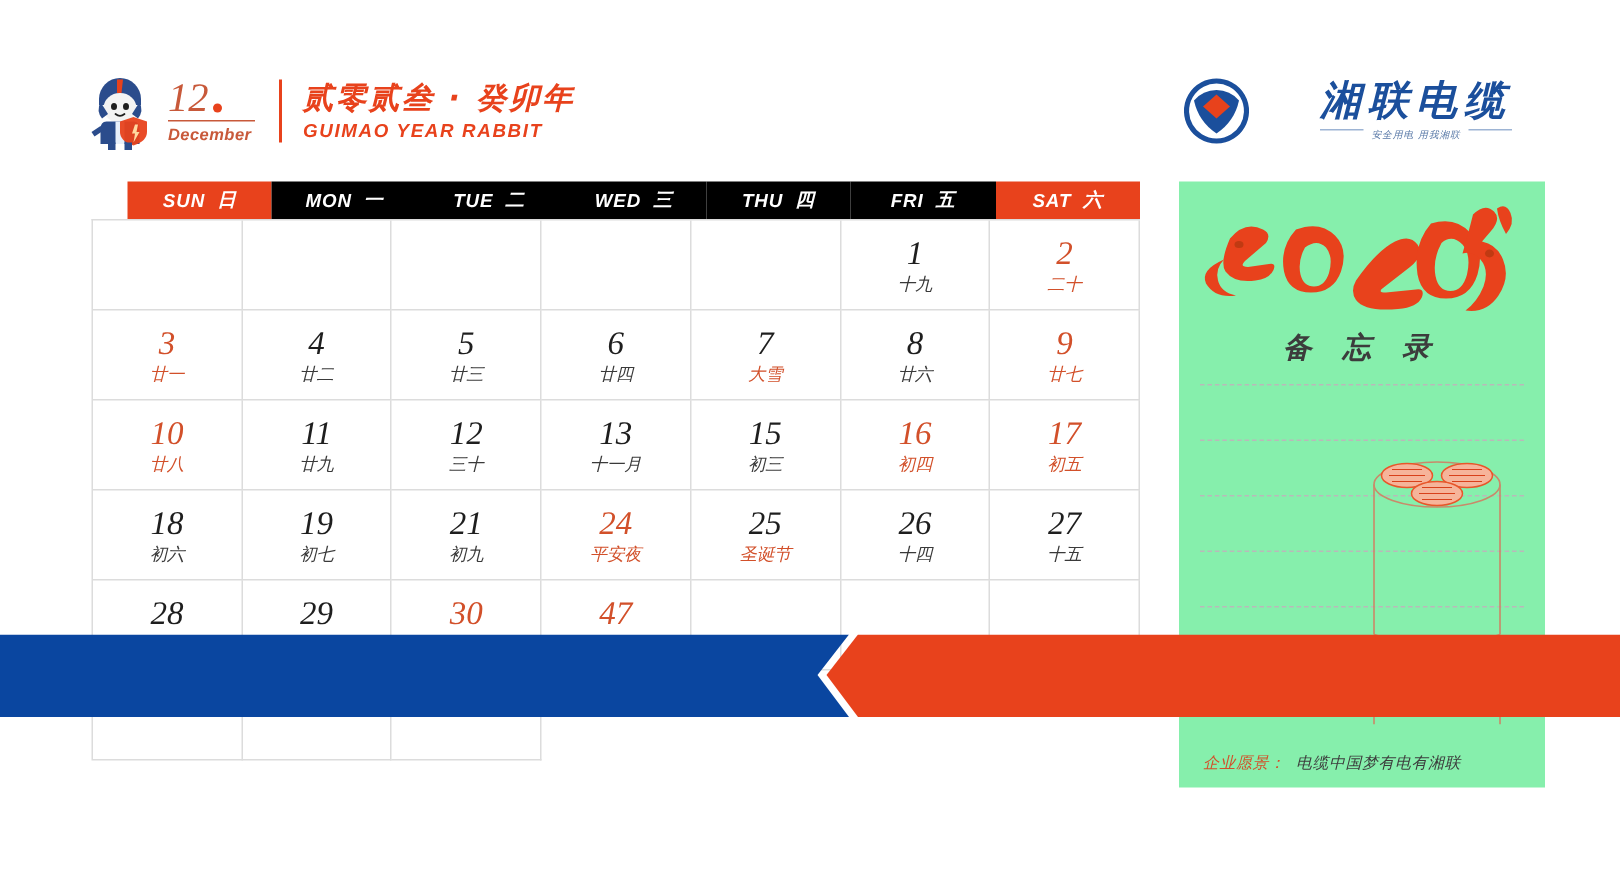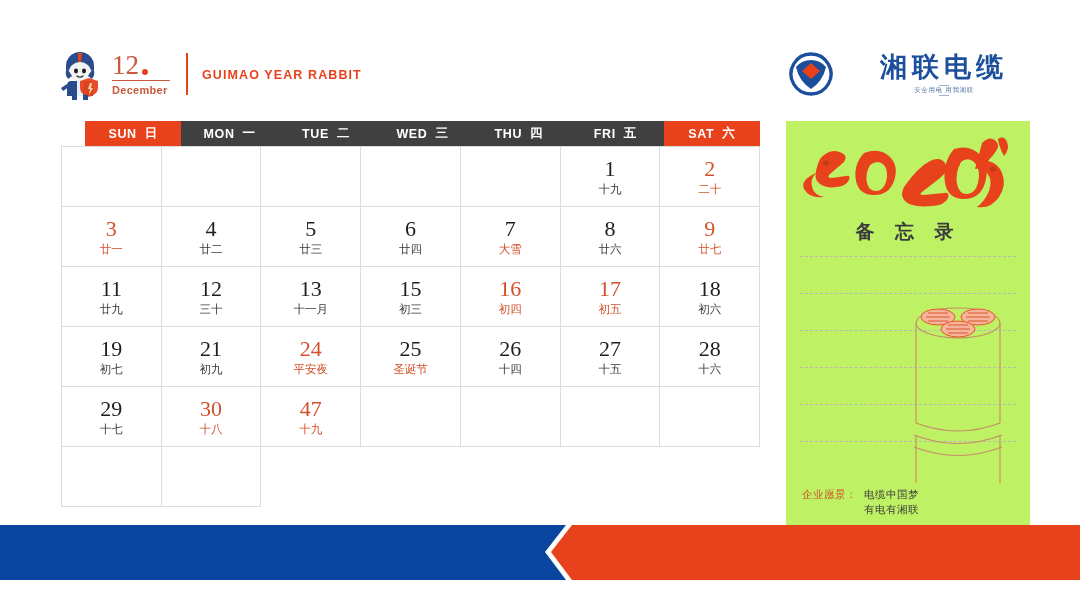--- a/index.html
+++ b/index.html
@@ -1,21 +1,21 @@
 <!DOCTYPE html>
 <html><head>
 <meta charset="utf-8">
 <style>
   html,body{margin:0;padding:0;}
   body{
     width:1080px;height:592px;background:#ffffff;
     font-family:"Liberation Sans","DejaVu Sans",sans-serif;
     overflow:hidden;position:relative;
   }
-  .page{position:relative;width:1080px;height:580px;}
+  .page{position:relative;width:1080px;height:478px;font-style:italic;}
 
   
   .header{position:absolute;left:0;top:0;width:1080px;height:118px;}
 
   .brand-left{position:absolute;left:56px;top:48px;display:flex;align-items:center;}
 
   .mascot{width:48px;height:52px;position:relative;margin-right:8px;flex:0 0 auto;}
 
   .month-block{display:flex;flex-direction:column;align-items:flex-start;margin-right:14px;}
   .month-num-row{display:flex;align-items:flex-start;}
@@ -41,34 +41,34 @@
   }
 
   
   .brand-right{position:absolute;right:72px;top:52px;display:flex;align-items:center;gap:40px;}
   .logo-mark{width:44px;height:44px;margin-right:7px;flex:0 0 auto;}
   .logo-textwrap{display:flex;flex-direction:column;align-items:center;}
   .logo-cn{
     font-size:27px;font-weight:bold;color:#1B4F9C;letter-spacing:5px;line-height:30px;
     font-family:"DejaVu Sans","Liberation Sans",sans-serif;
   }
-  .logo-tag{display:flex;align-items:center;margin-top:3px;width:100%;justify-content:center;flex-direction:column;}
+  .logo-tag{display:flex;align-items:flex-start;margin-top:3px;width:100%;justify-content:center;}
   .logo-tag .ln{height:1px;background:#9DB4D4;flex:1 1 auto;min-width:10px;}
   .logo-tag .tg{
     font-size:6.5px;color:#5A7AA8;letter-spacing:.6px;margin:0 5px;white-space:nowrap;
     font-family:"DejaVu Sans","Liberation Sans",sans-serif;
   }
 
   
   .cal{position:absolute;left:61px;top:121px;width:699px;}
   .dow{display:grid;grid-template-columns:repeat(7,1fr);height:25px;margin-left:24px;}
   .dow div{
     display:flex;align-items:center;justify-content:center;gap:8px;
     color:#ffffff;font-size:12.5px;font-weight:bold;letter-spacing:.6px;
-    background:#404040;
+    background:#000000;
   }
   .dow div.wk{background:#E8421C;}
   .dow .cn{font-family:"DejaVu Sans","Liberation Sans",sans-serif;font-size:12.5px;font-weight:bold;}
 
   .grid{display:grid;grid-template-columns:repeat(7,1fr);
         grid-template-rows:repeat(6,60px);
         border-left:1px solid #DCDCDC;border-top:1px solid #DCDCDC;}
   .cell{
     border-right:1px solid #DCDCDC;border-bottom:1px solid #DCDCDC;
     display:flex;flex-direction:column;align-items:center;justify-content:center;
@@ -80,36 +80,36 @@
   }
   .d-lun{
     font-family:"DejaVu Sans","Liberation Sans",sans-serif;
     font-size:11.5px;line-height:15px;color:#3A3A3A;margin-top:1px;
   }
   .cell.wk .d-num{color:#D2502A;}
   .cell.wk .d-lun{color:#D2502A;}
   .cell.fest .d-lun{color:#D2502A;}
 
   
-  .memo{position:absolute;left:786px;top:121px;width:244px;height:404px;background:#bef264;}
+  .memo{position:absolute;left:786px;top:121px;width:244px;height:404px;background:#86efac;}
   .memo-art{position:absolute;left:0;top:12px;width:244px;height:80px;}
   .memo-title{
     position:absolute;left:0;top:98px;width:244px;text-align:center;
     font-family:"DejaVu Sans","Liberation Sans",sans-serif;
     font-size:19px;font-weight:bold;color:#3C3C3C;letter-spacing:7px;
   }
   .memo-lines{position:absolute;left:14px;top:135px;width:216px;}
   .memo-lines .ln{border-top:1px dashed #B9B9B9;height:36px;}
   .memo-cable{position:absolute;right:8px;top:172px;width:128px;height:190px;}
   .memo-vision{
     position:absolute;left:16px;bottom:8px;display:flex;align-items:flex-start;
     font-family:"DejaVu Sans","Liberation Sans",sans-serif;
   }
   .mv-label{font-size:10.5px;color:#D2502A;letter-spacing:.5px;white-space:nowrap;margin-right:7px;line-height:15px;}
-  .mv-lines{display:flex;flex-direction:column;justify-content:flex-end;}
+  .mv-lines{display:flex;flex-direction:row;justify-content:flex-end;}
   .mv-lines span{font-size:10.5px;color:#3C3C3C;line-height:15px;letter-spacing:.5px;}
 
   
   .footbar{position:absolute;left:0;bottom:0;width:1080px;height:55px;}
 </style>
 </head>
 <body>
 
 <div class="page">
 
@@ -149,20 +149,21 @@
           <span class="month-num">12</span>
           <span class="month-dot"></span>
         </div>
         <div class="month-rule"></div>
         <div class="month-name">December</div>
       </div>
 
       <div class="vrule"></div>
 
       <div class="year-block">
+        <div class="year-cn">贰零贰叁 · 癸卯年</div>
         <div class="year-en">GUIMAO YEAR RABBIT</div>
       </div>
     </div>
 
     <div class="brand-right">
       <div class="logo-mark">
         <svg viewBox="0 0 44 44" width="44" height="44">
           <path d="M22 2 a20 20 0 1 0 0.01 0 z" fill="none" stroke="#1B4F9C" stroke-width="3.4"></path>
           <path d="M7 15 q6 -7 15 -7 q9 0 15 7 q-3 14 -15 22 q-12 -8 -15 -22 z" fill="#1B4F9C"></path>
           <path d="M22 11 l9 8 l-9 8 l-9 -8 z" fill="#E8421C"></path>
@@ -244,20 +245,24 @@
           <div class="d-num">7</div>
           <div class="d-lun">大雪</div>
         </div>
         <div class="cell">
           <div class="d-num">8</div>
           <div class="d-lun">廿六</div>
         </div>
         <div class="cell wk">
           <div class="d-num">9</div>
           <div class="d-lun">廿七</div>
+        </div>
+        <div class="cell wk">
+          <div class="d-num">10</div>
+          <div class="d-lun">廿八</div>
         </div>
         <div class="cell">
           <div class="d-num">11</div>
           <div class="d-lun">廿九</div>
         </div>
         <div class="cell">
           <div class="d-num">12</div>
           <div class="d-lun">三十</div>
         </div>
         <div class="cell">

